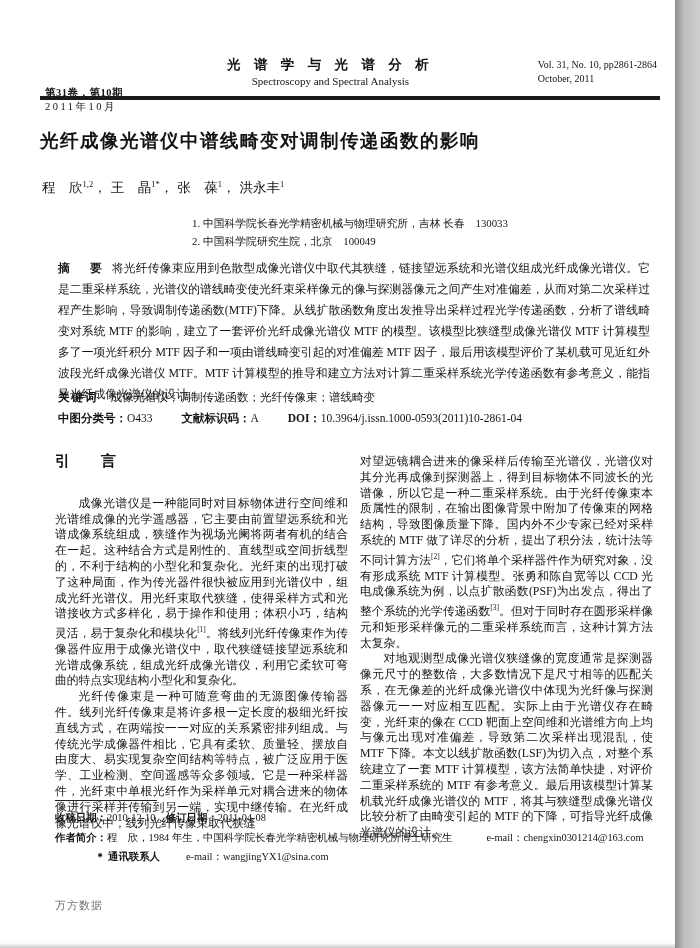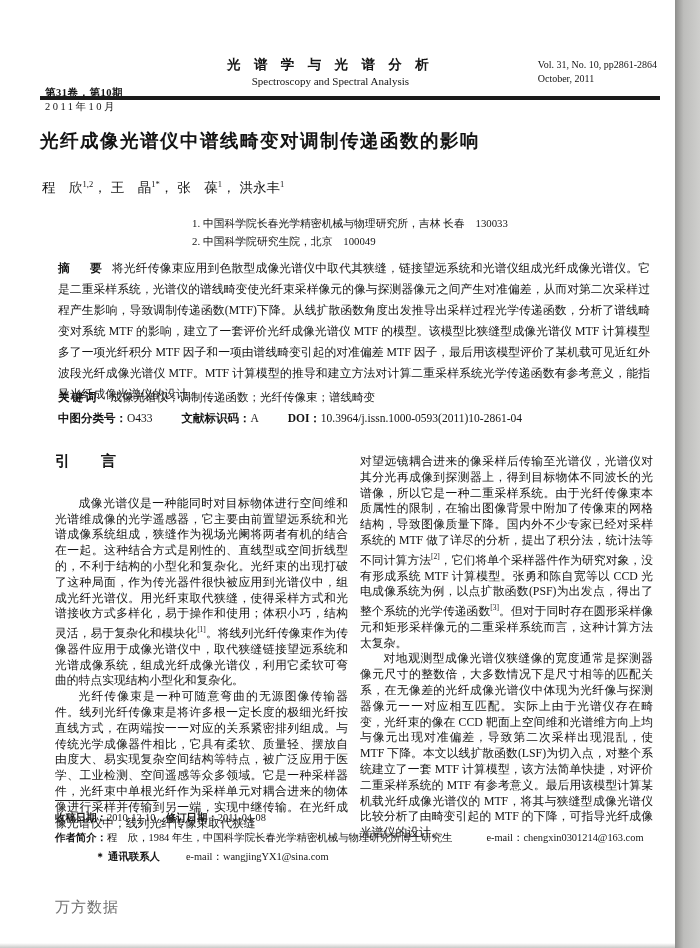--- a/index.html
+++ b/index.html
@@ -87,21 +87,21 @@
     font-size:10.4px; line-height:19.5px;
   }
   .fn-rule { width:102px; height:1px; background:#222; margin-bottom:7px; }
   .fn-line b { font-weight:bold; }
   .fn-email { margin-left:34px; }
   .fn-corr { padding-left:40px; }
   .fn-corr .fn-email { margin-left:26px; }
 
   .watermark {
     position:absolute; top:898px; left:55px;
-    font-size:15px; color:#6f6f6f; letter-spacing:1px;
+    font-size:11px; color:#6f6f6f; letter-spacing:1px;
     font-family:"Liberation Sans","DejaVu Sans",sans-serif;
   }
 </style>
 </head>
 <body>
 
 <div class="jheader">
   <div class="jh-left">
     <div class="vol">第31卷，第10期</div>
     <div class="date">2011年10月</div>

